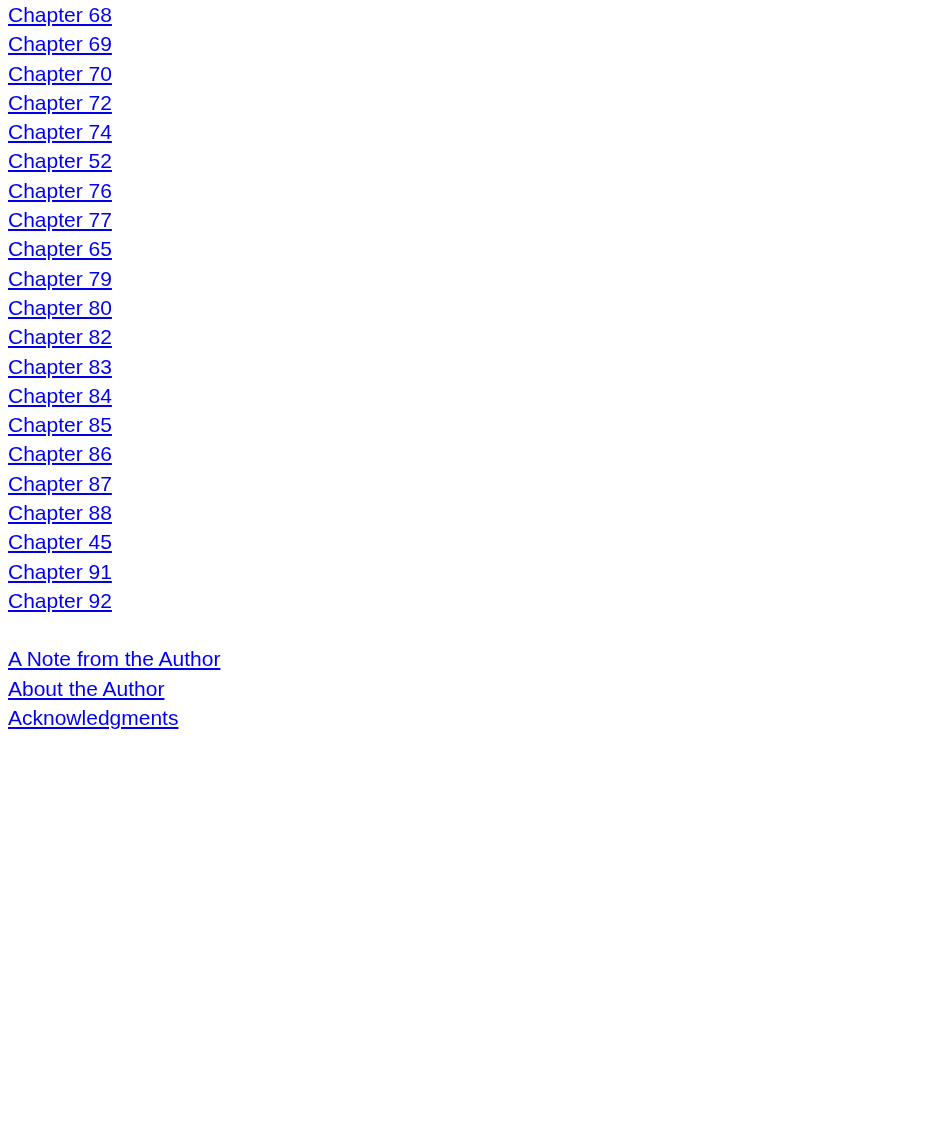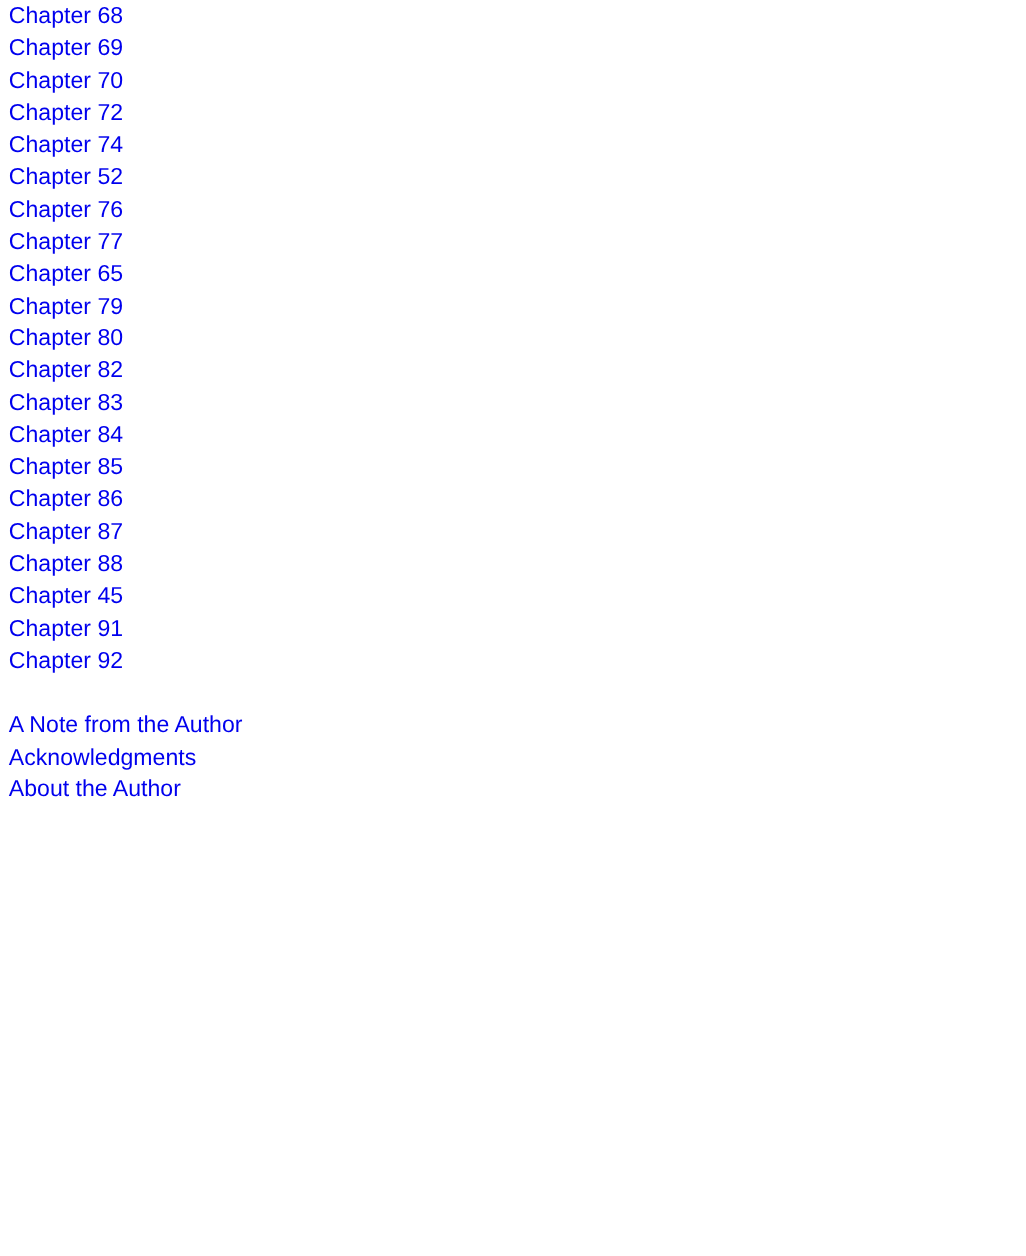--- a/index.html
+++ b/index.html
@@ -29,20 +29,21 @@
   .toc-item {
     margin: 0;
     padding: 0;
     line-height: 29.3px;
     height: 29.3px;
     white-space: nowrap;
   }
   .toc-link {
     font-size: 21px;
     color: #0000ee;
+    text-decoration: underline;
     cursor: pointer;
     font-family: "Liberation Sans", sans-serif;
   }
   .spacer {
     height: 29px;
   }
   .back-list {
     list-style: none;
     margin: 0;
     padding: 0;
@@ -74,17 +75,17 @@
     <li class="toc-item"><a class="toc-link">Chapter 88</a></li>
     <li class="toc-item"><a class="toc-link">Chapter 45</a></li>
     <li class="toc-item"><a class="toc-link">Chapter 91</a></li>
     <li class="toc-item"><a class="toc-link">Chapter 92</a></li>
   </ul>
 
   <div class="spacer"></div>
 
   <ul class="back-list">
     <li class="toc-item"><a class="toc-link">A Note from the Author</a></li>
+    <li class="toc-item"><a class="toc-link">About the Author</a></li>
     <li class="toc-item"><a class="toc-link">Acknowledgments</a></li>
-    <li class="toc-item"><a class="toc-link">About the Author</a></li>
   </ul>
 
 </div>
 
 </body></html>

